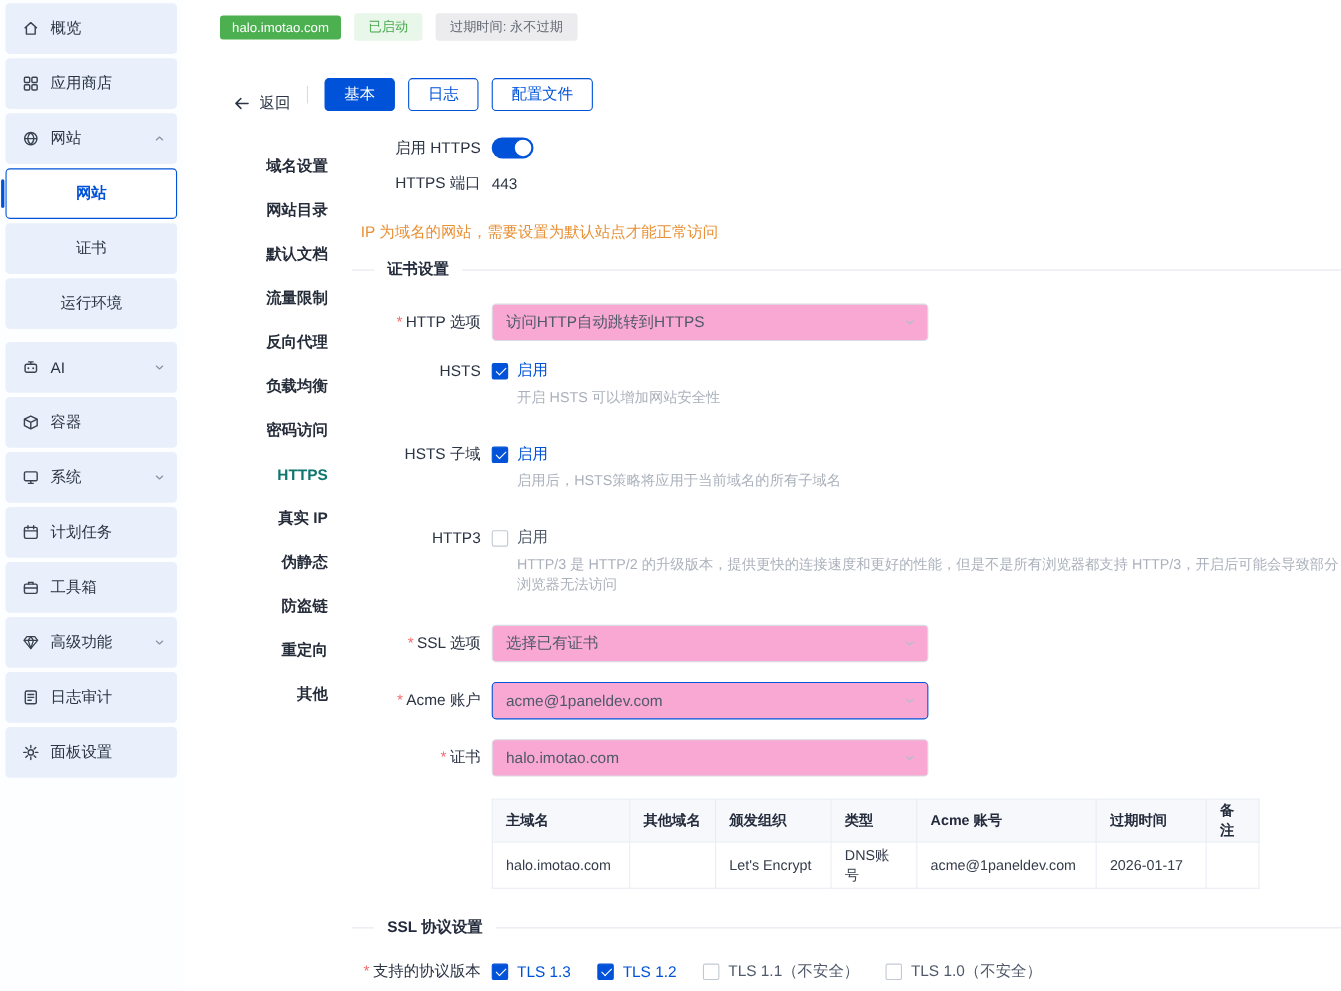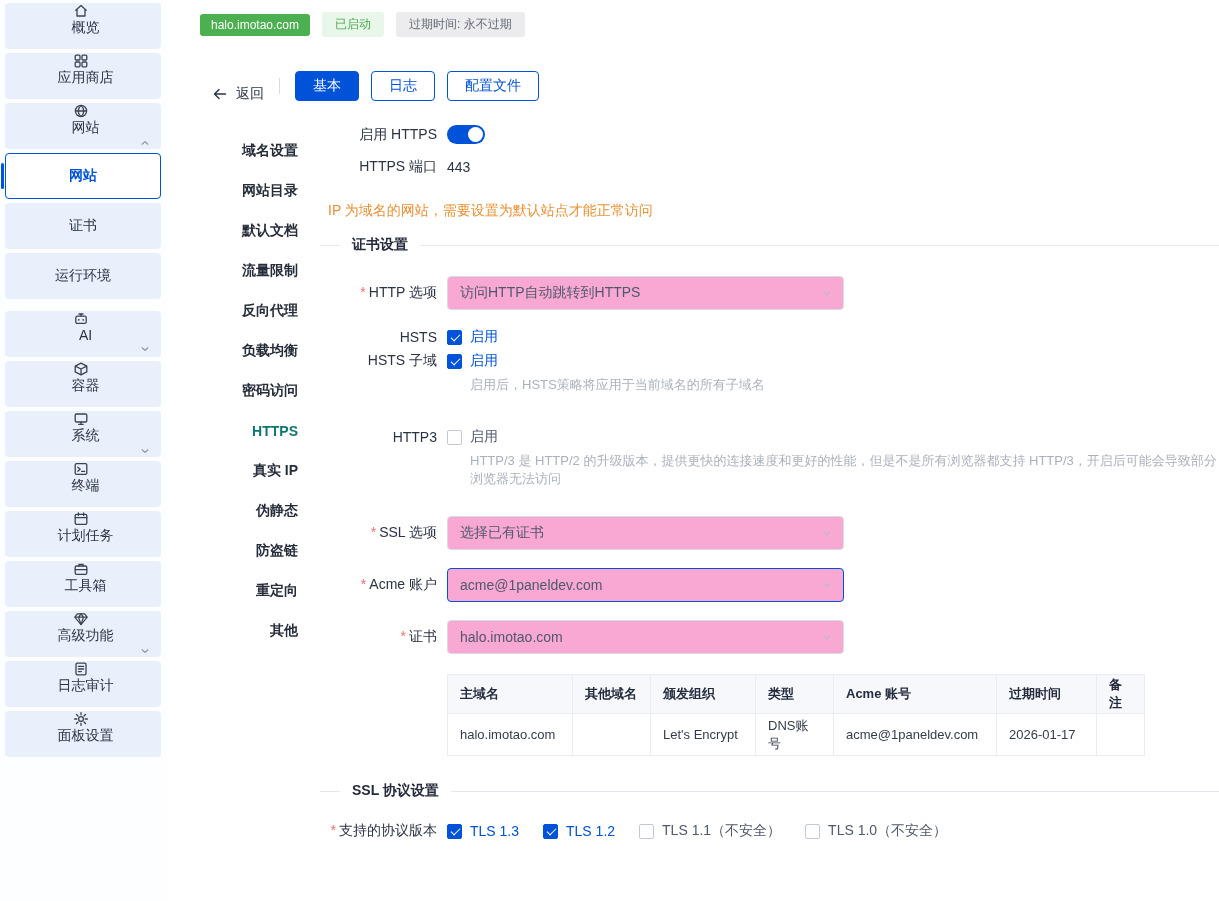--- a/index.html
+++ b/index.html
@@ -3,21 +3,21 @@
 <meta charset="utf-8">
 <style>
   * { margin:0; padding:0; box-sizing:border-box; }
   html,body { width:1219px; height:901px; overflow:hidden; background:#fff;
     font-family:"Liberation Sans","DejaVu Sans",sans-serif; }
   .app { position:relative; width:1219px; height:901px; background:#fff; }
 
   
   .sidebar { position:absolute; left:0; top:0; width:166px; height:901px; background:#fdfeff; padding-top:3px; }
   .side-item { display:flex; align-items:center; height:46px; margin:0 5px 4px 5px; background:#e9f0fb;
-    border-radius:4px; padding:0 10px 0 15px; font-size:14px; color:#2b3444; cursor:pointer; position:relative;flex-direction:column; }
+    border-radius:4px; padding:0 10px 0 15px; font-size:14px; color:#2b3444; cursor:pointer; position:relative; }
   .side-item .icn { width:16px; height:16px; margin-right:10px; display:flex; color:#39424f; flex-shrink:0; }
   .side-item .chev { margin-left:auto; color:#8a93a5; display:flex; }
   .side-item.sub { justify-content:center; padding:0; }
   .side-item.active { background:#fff; border:1.5px solid #0052d9; color:#0052d9; font-weight:600; }
   .side-item.active::before { content:""; position:absolute; left:-5px; top:9px; bottom:9px; width:3px;
     border-radius:2px; background:#0052d9; }
   .side-gap { height:8px; }
 
   
   .main { position:absolute; left:166px; top:0; right:0; bottom:0; background:#fff; }
@@ -173,29 +173,20 @@
           </svg>
       </span>
       <span>系统</span>
       <span class="chev">
         <svg width="12" height="12" viewBox="0 0 16 16" fill="none" stroke="currentColor" stroke-width="1.6" stroke-linecap="round" stroke-linejoin="round">
             <path d="M4.2 6.4 8 9.8l3.8-3.4"></path>
           </svg>
       </span>
     </div>
 
-    <div class="side-item">
-      <span class="icn">
-        <svg width="16" height="16" viewBox="0 0 16 16" fill="none" stroke="currentColor" stroke-width="1.3" stroke-linecap="round" stroke-linejoin="round">
-            <rect x="2.2" y="2.6" width="11.6" height="10.8" rx="1.4"></rect>
-            <path d="M4.8 6.2 7.2 8.2 4.8 10.2M8.6 10.4h3"></path>
-          </svg>
-      </span>
-      <span>终端</span>
-    </div>
 
     <div class="side-item">
       <span class="icn">
         <svg width="16" height="16" viewBox="0 0 16 16" fill="none" stroke="currentColor" stroke-width="1.3" stroke-linecap="round">
             <rect x="2.2" y="3.4" width="11.6" height="10" rx="1.4"></rect>
             <path d="M2.2 6.6h11.6M5.4 2v2.6M10.6 2v2.6"></path>
           </svg>
       </span>
       <span>计划任务</span>
     </div>
@@ -318,20 +309,21 @@
                 </svg>
             </span>
           </div>
         </div>
 
         <div class="frow mb6">
           <div class="flabel">HSTS</div>
           <div class="cb checked"></div>
           <span class="cblabel on">启用</span>
         </div>
+        <div class="fhelp mb34">开启 HSTS 可以增加网站安全性</div>
 
         <div class="frow mb6">
           <div class="flabel">HSTS 子域</div>
           <div class="cb checked"></div>
           <span class="cblabel on">启用</span>
         </div>
         <div class="fhelp mb34">启用后，HSTS策略将应用于当前域名的所有子域名</div>
 
         <div class="frow mb6">
           <div class="flabel">HTTP3</div>

